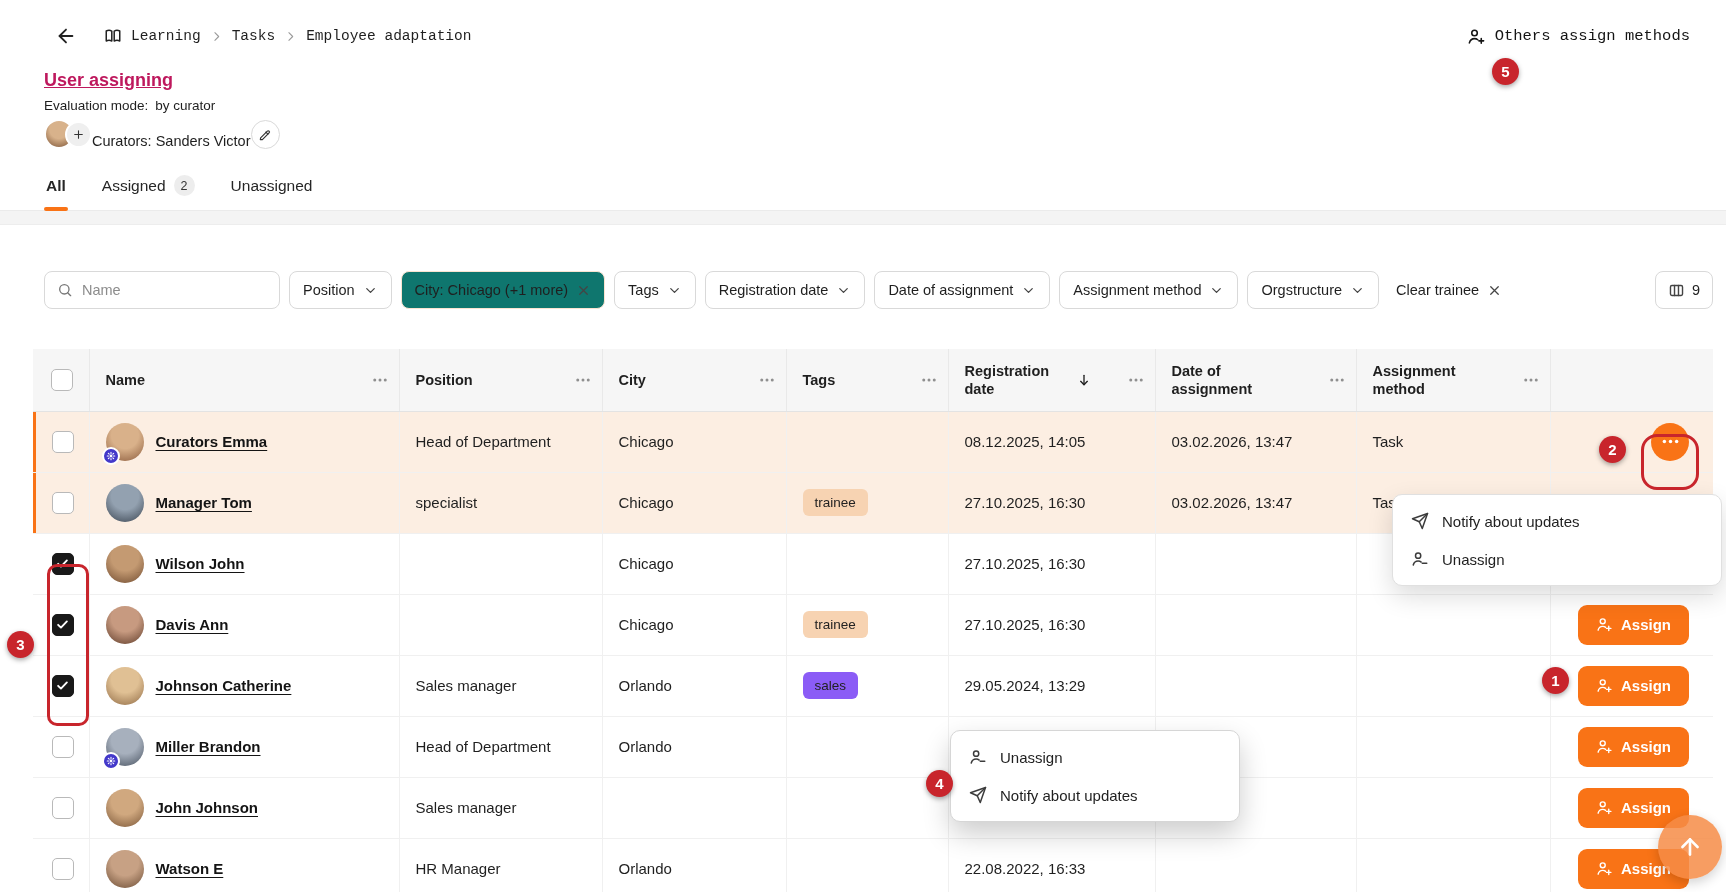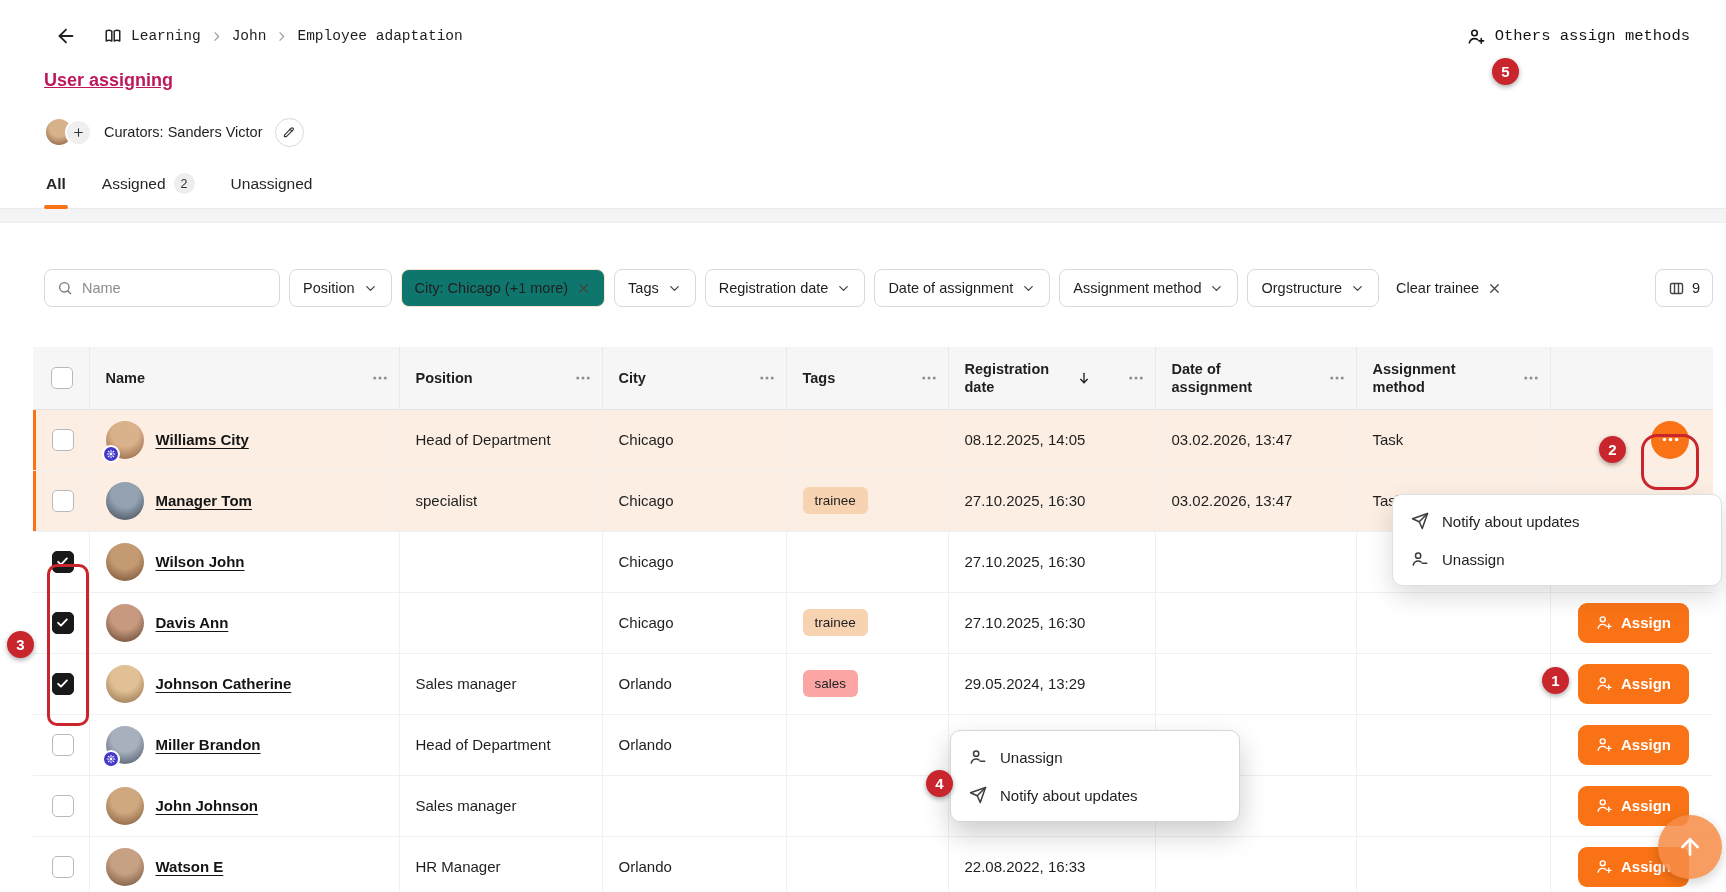--- a/index.html
+++ b/index.html
@@ -21,21 +21,21 @@
   .bc-item { color:#1f1f1f; text-decoration:none; cursor:pointer; }
   .bc-sep { color:#9a9a9a; } .bc-sep .i { width:13px; height:13px; }
   .topbar-right { margin-left:auto; }
   .others-btn { display:flex; align-items:center; gap:9px; background:none; border:none; font-size:15.5px; color:#141414; }
   .others-btn .i { width:19px; height:19px; }
 
   
   .header-block { padding:0 44px; }
   h1.page-title { font-size:18px; font-weight:700; color:#be185d; margin-top:20px;text-decoration:underline; }
   .eval { margin-top:7px; font-size:13.5px; color:#1f1f1f; display:flex; gap:7px; }
-  .curators { display:flex; align-items:center; gap:12px; margin-top:26px; }
+  .curators { display:flex; align-items:flex-end; margin-top:6px; }
   .cur-avatars { display:flex; align-items:center; }
   .cur-avatar { width:30px; height:30px; border-radius:50%;
     background:radial-gradient(circle at 50% 32%, #d8b28b 0 42%, #7c5436 100%); border:2px solid #fff; }
   .add-curator { width:27px; height:27px; border-radius:50%; background:#efefef; border:2px solid #fff;
     margin-left:-9px; display:flex; align-items:center; justify-content:center; color:#333; }
   .add-curator .i { width:13px; height:13px; }
   .edit-curators { width:29px; height:29px; border-radius:50%; border:1px solid #d9d9d9; background:#fff;
     display:flex; align-items:center; justify-content:center; color:#333; }
   .edit-curators .i { width:14px; height:14px; }
   .curators-label { font-size:14.5px; }
@@ -86,21 +86,21 @@
   .checkbox .i { width:15px; height:15px; }
   .checkbox.checked { background:#191919; border-color:#191919; }
   .name-wrap { display:flex; align-items:center; gap:12px; }
   .avatar { width:38px; height:38px; border-radius:50%; position:relative; flex:none; }
   .auto-badge { position:absolute; left:-4px; bottom:-4px; width:18px; height:18px; border-radius:50%;
     background:#4338CA; border:2px solid #fff; display:flex; align-items:center; justify-content:center; }
   .auto-badge .i { width:10px; height:10px; }
   .name-link { font-weight:700; color:#141414; text-decoration:underline; text-underline-offset:3px; cursor:pointer; }
   .tag { display:inline-block; padding:6px 12px; border-radius:6px; font-size:13.5px; color:#222; }
   .tag-peach { background:#F7D3B2; }
-  .tag-gray { background:#fca5a5; }
+  .tag-gray { background:#8b5cf6; }
   .col-actions { text-align:right; padding-right:24px !important; }
   .assign-btn { display:inline-flex; align-items:center; gap:8px; height:40px; padding:0 18px; background:#F97316;
     color:#fff; border:none; border-radius:9px; font-weight:700; font-size:15px; }
   .assign-btn .i { width:17px; height:17px; }
   .row-menu-btn { width:38px; height:38px; border-radius:50%; background:#F97316; color:#fff; border:none;
     display:inline-flex; align-items:center; justify-content:center; vertical-align:middle; }
   .row-menu-btn .i { width:21px; height:21px; }
 
   
   .dropdown { position:absolute; background:#fff; border:1px solid #e0e0e0; border-radius:10px;
@@ -160,21 +160,21 @@
             <path d="M3 5.3c2.3-1.1 5.2-1.1 7.4.1v13.4C8.2 17.6 5.3 17.6 3 18.7Z"></path>
             <path d="M21 5.3c-2.3-1.1-5.2-1.1-7.4.1v13.4c2.2-1.2 5.1-1.2 7.4-.1Z"></path>
           </svg>
       </span>
       <a class="bc-item">Learning</a>
       <span class="bc-sep">
           <svg class="i" viewBox="0 0 24 24">
             <path d="m9 5 7 7-7 7"></path>
           </svg>
         </span>
-      <a class="bc-item">John</a>
+      <a class="bc-item">Tasks</a>
       <span class="bc-sep">
           <svg class="i" viewBox="0 0 24 24">
             <path d="m9 5 7 7-7 7"></path>
           </svg>
         </span>
       <span class="bc-item">Employee adaptation</span>
     </div>
     <div class="topbar-right">
       <button type="button" class="others-btn">
         <svg class="i" viewBox="0 0 24 24">
@@ -182,20 +182,24 @@
             <path d="M3 20c.9-3.4 3.5-5.3 6.5-5.3 1.6 0 3 .5 4.1 1.4"></path>
             <path d="M18 14.5v6M15 17.5h6"></path>
           </svg>
         <span>Others assign methods</span>
       </button>
     </div>
   </div>
 
   <div class="header-block">
     <h1 class="page-title">User assigning</h1>
+    <div class="eval">
+      <span>Evaluation mode:</span>
+      <span>by curator</span>
+    </div>
     <div class="curators">
       <span class="cur-avatars">
         <span class="cur-avatar"></span>
         <button type="button" class="add-curator">
           <svg class="i" viewBox="0 0 24 24">
               <path d="M12 5v14M5 12h14"></path>
             </svg>
         </button>
       </span>
       <span class="curators-label">Curators: Sanders Victor</span>
@@ -414,21 +418,21 @@
                 <span class="avatar" style="background:radial-gradient(circle at 50% 32%, #d9b18a 0 42%, #8a5a3b 100%)">
                   <span class="auto-badge">
                     <svg class="i gear" viewBox="0 0 24 24">
                       <circle cx="12" cy="12" r="3.4" fill="#fff" stroke="none"></circle>
                       <g stroke="#fff" stroke-width="2.6">
                         <path d="M12 3v3M12 18v3M3 12h3M18 12h3M5.6 5.6l2.1 2.1M16.3 16.3l2.1 2.1M18.4 5.6l-2.1 2.1M7.7 16.3l-2.1 2.1"></path>
                       </g>
                     </svg>
                   </span>
                 </span>
-                <a class="name-link">Williams City</a>
+                <a class="name-link">Curators Emma</a>
               </div>
             </td>
             <td>Head of Department</td>
             <td>Chicago</td>
             <td></td>
             <td>08.12.2025, 14:05</td>
             <td>03.02.2026, 13:47</td>
             <td>Task</td>
             <td class="col-actions"><button type="button" class="row-menu-btn">
                 <svg class="i dots" viewBox="0 0 24 24">

